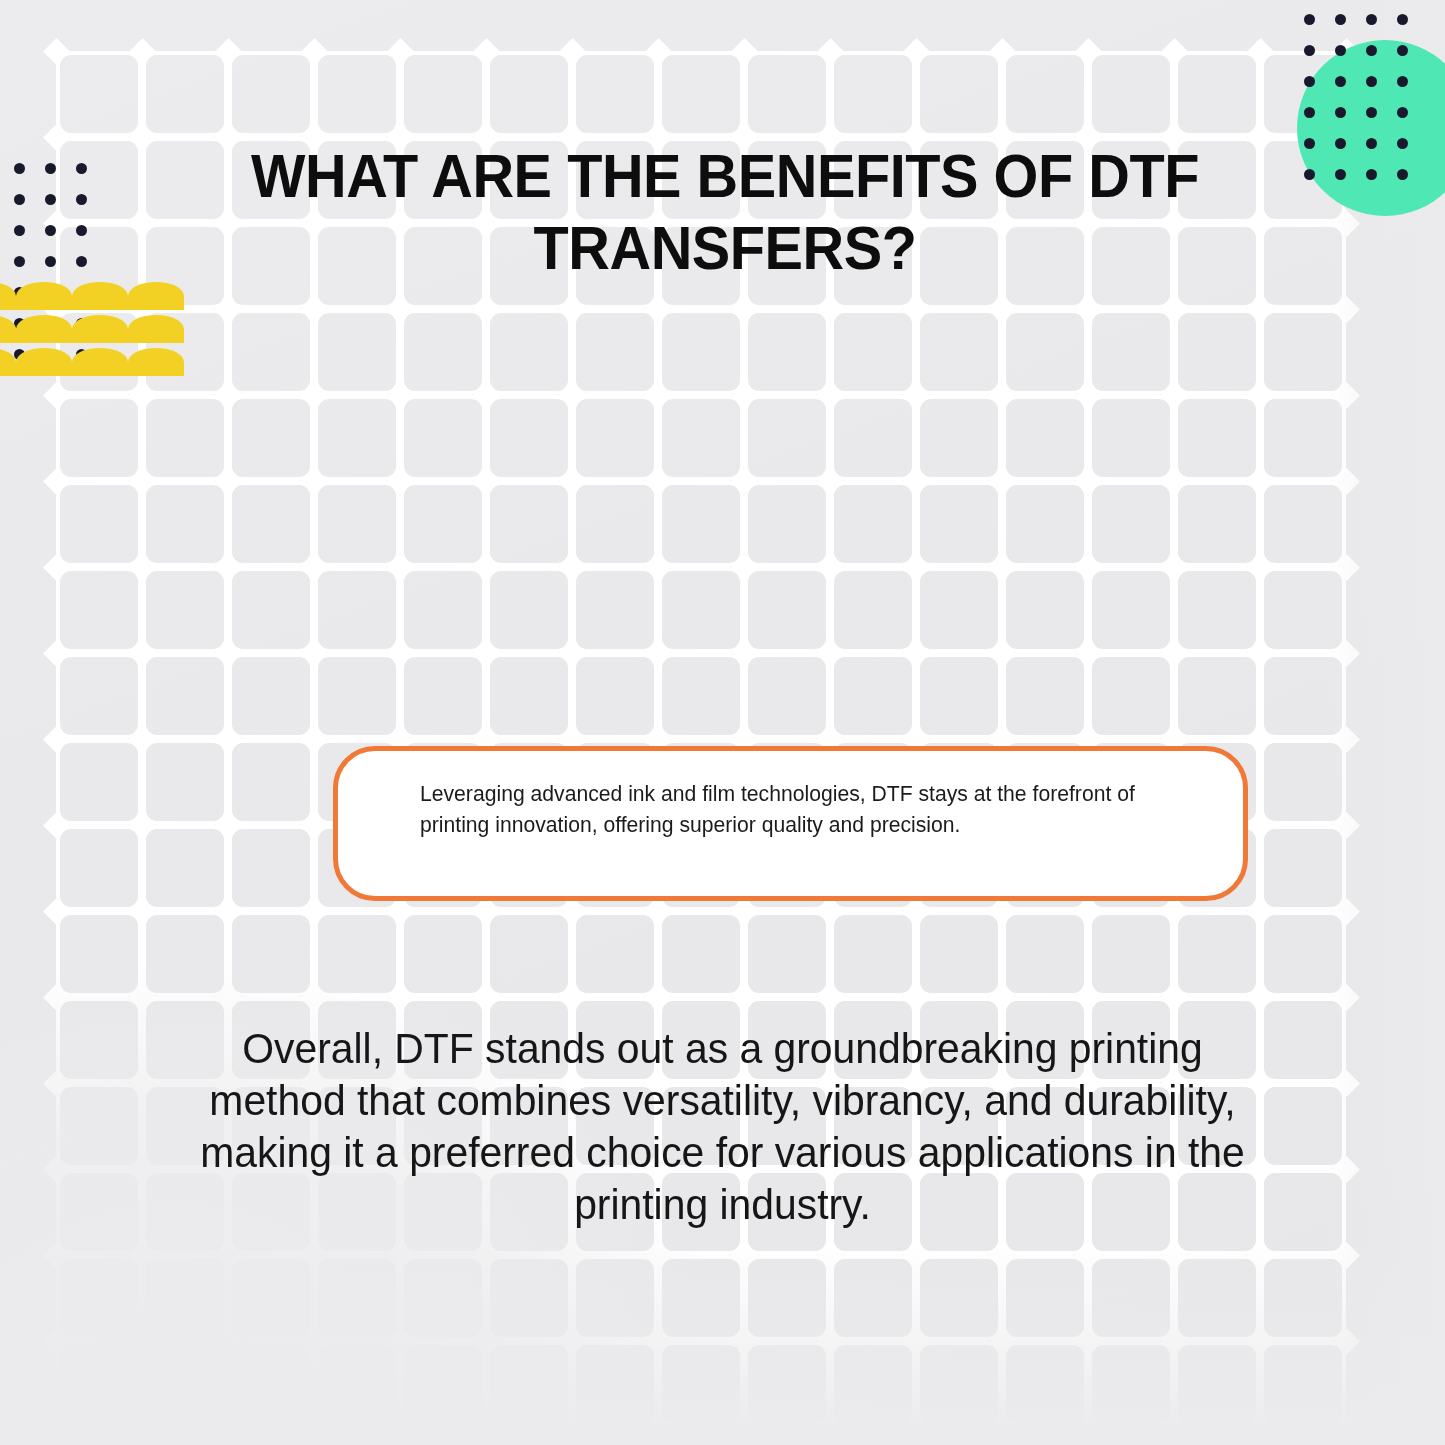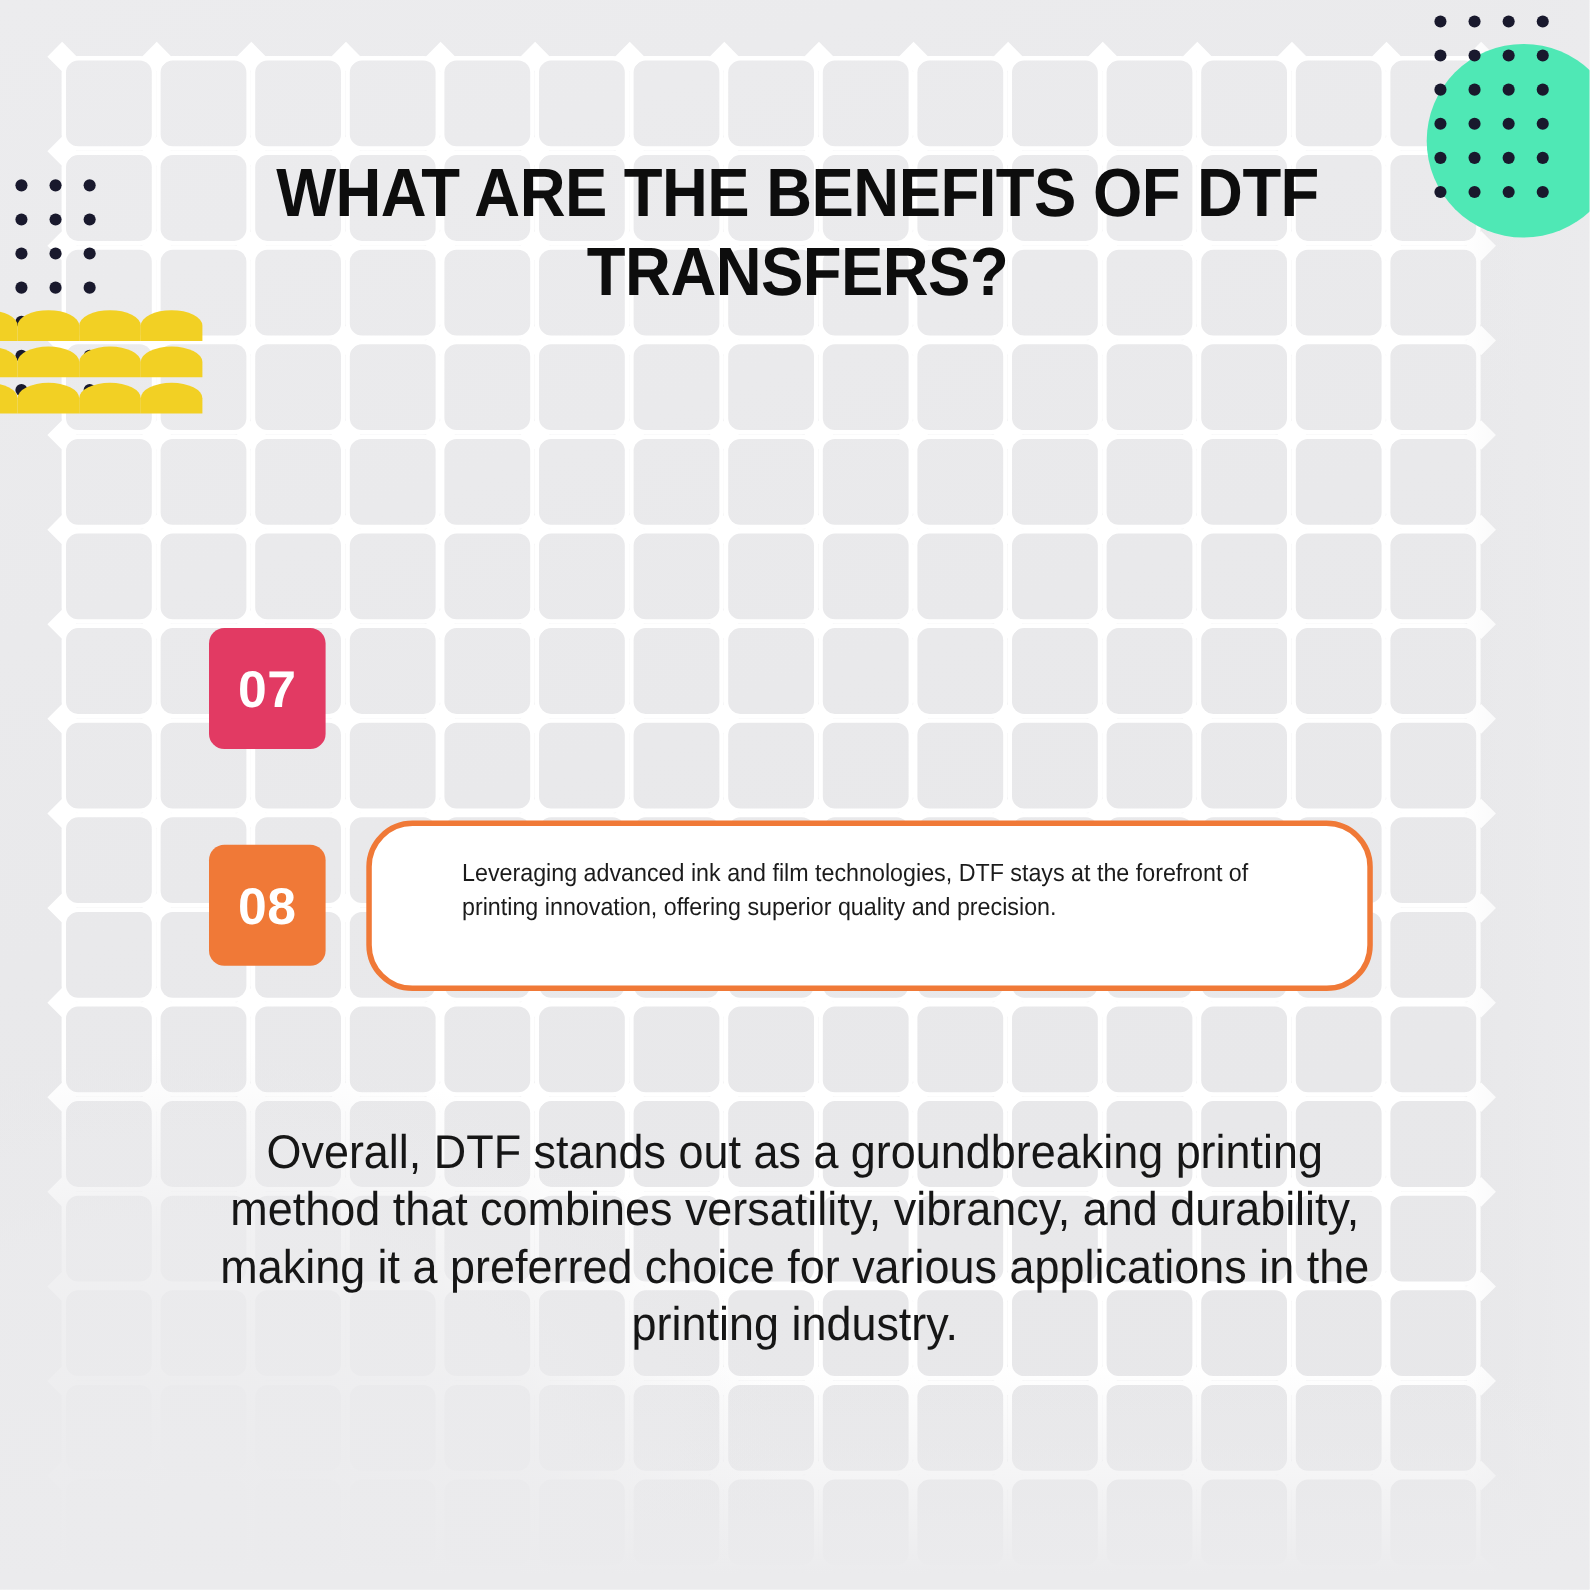--- a/index.html
+++ b/index.html
@@ -778,30 +778,24 @@
     </div>
 
   <div class="title">WHAT ARE THE BENEFITS OF DTF TRANSFERS?</div>
 
   <div class="card-row" style="top:353px">
     <div class="card-under" style="background: rgb(127, 168, 196);"></div>
   </div>
 
   <div class="card-row" style="top:549px">
     <div class="card-under" style="background: rgb(226, 58, 99);"></div>
-    <div class="badge" style="background: rgb(226, 58, 99);">
-      <span>07</span>
-    </div>
   </div>
 
   <div class="card-row" style="top:746px">
     <div class="card-under" style="background: rgb(240, 121, 55);"></div>
-    <div class="badge" style="background: rgb(240, 121, 55);">
-      <span>08</span>
-    </div>
     <div class="card" style="border-color: rgb(240, 121, 55);">
       <div class="card-body">Leveraging advanced ink and film technologies, DTF stays at the forefront of printing innovation, offering superior quality and precision.</div>
     </div>
   </div>
 
   <div class="summary">Overall, DTF stands out as a groundbreaking printing method that combines versatility, vibrancy, and durability, making it a preferred choice for various applications in the printing industry.</div>
 
 </div>
 
 </body></html>

